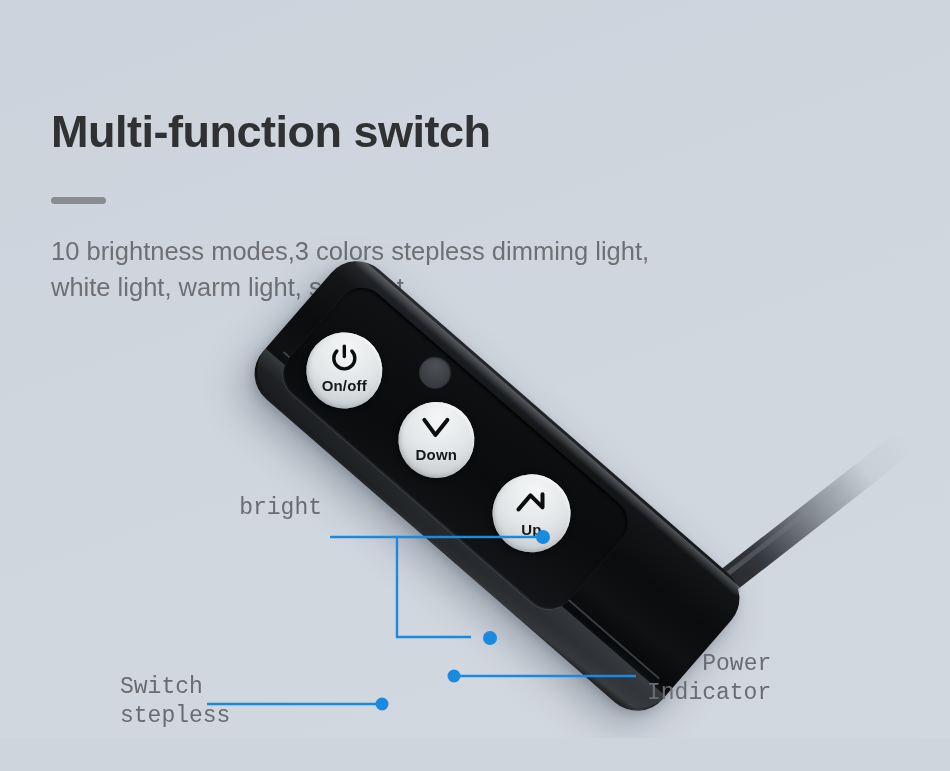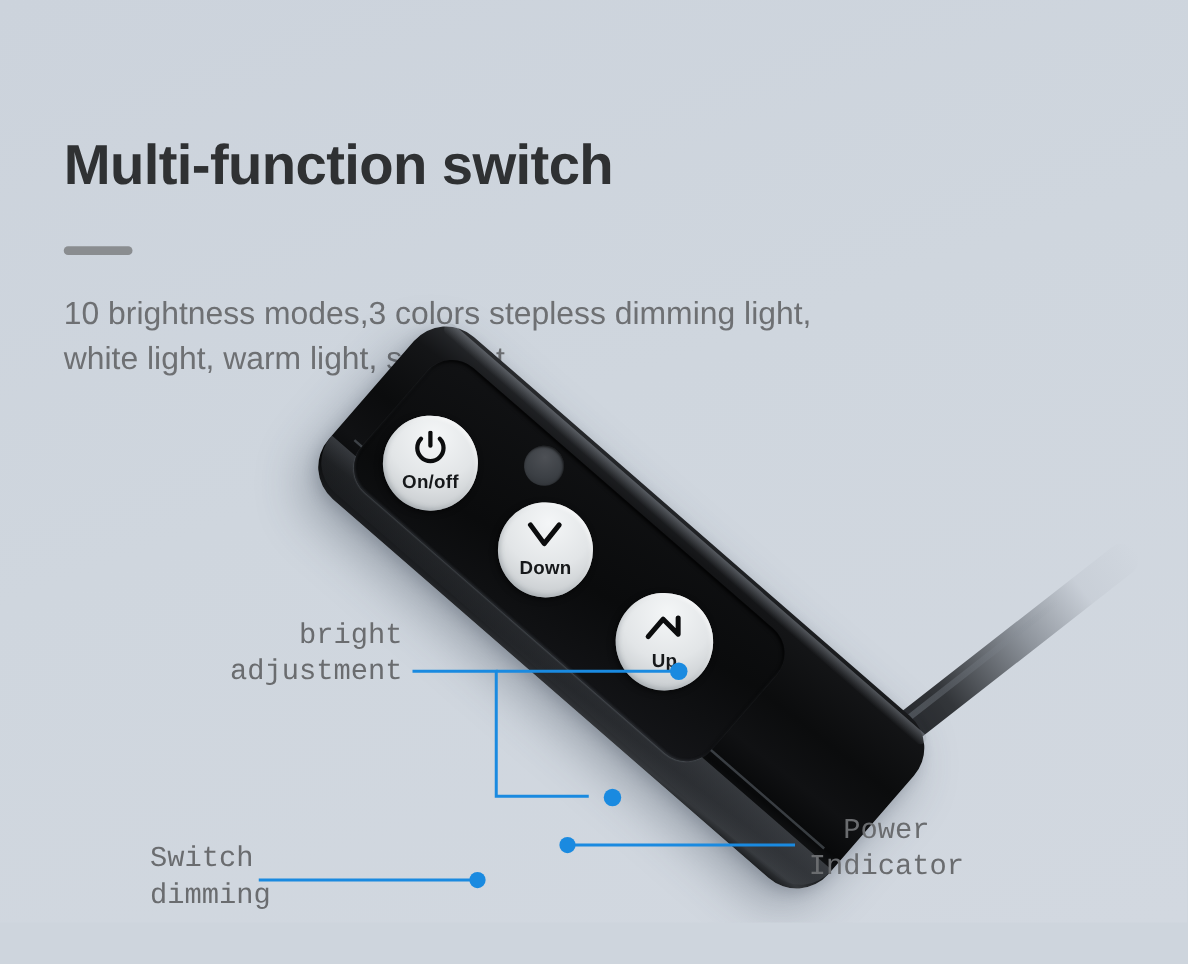--- a/index.html
+++ b/index.html
@@ -212,21 +212,21 @@
     position: absolute;
     font-size: 23px;
     line-height: 1.28;
     color: #6a6c6f;
     white-space: nowrap;
   }
   .callout-text span { display: block; font-family: Liberation Mono, monospace; }
 
   #label-bright     { left: 20px;  top: 494px; width: 302px; text-align: right; }
   #label-switch     { left: 120px; top: 673px; text-align: left; }
-  #label-power      { left: 647px; top: 650px; text-align: center; }
+  #label-power      { left: 647px; top: 650px; text-align: right; }
 
   .lead-svg {
     position: absolute;
     left: 0; top: 0;
     width: 950px; height: 771px;
     pointer-events: none;
     overflow: visible;
   }
 </style>
 </head>
@@ -311,26 +311,25 @@
     </g>
 
     <g>
       <line x1="456" y1="676" x2="636" y2="676" stroke="#1a8ae0" stroke-width="2.4"></line>
       <circle cx="454" cy="676" r="6.5" fill="#1a8ae0"></circle>
     </g>
   </svg>
 
   <div class="callout-text" id="label-bright">
     <span>bright</span>
-    <span>adjustment</span>
   </div>
 
   <div class="callout-text" id="label-switch">
     <span>Switch</span>
-    <span>dimming</span>
+    <span>stepless</span>
   </div>
 
   <div class="callout-text" id="label-power">
     <span>Power</span>
     <span>Indicator</span>
   </div>
 
 </div>
 
 </body></html>

